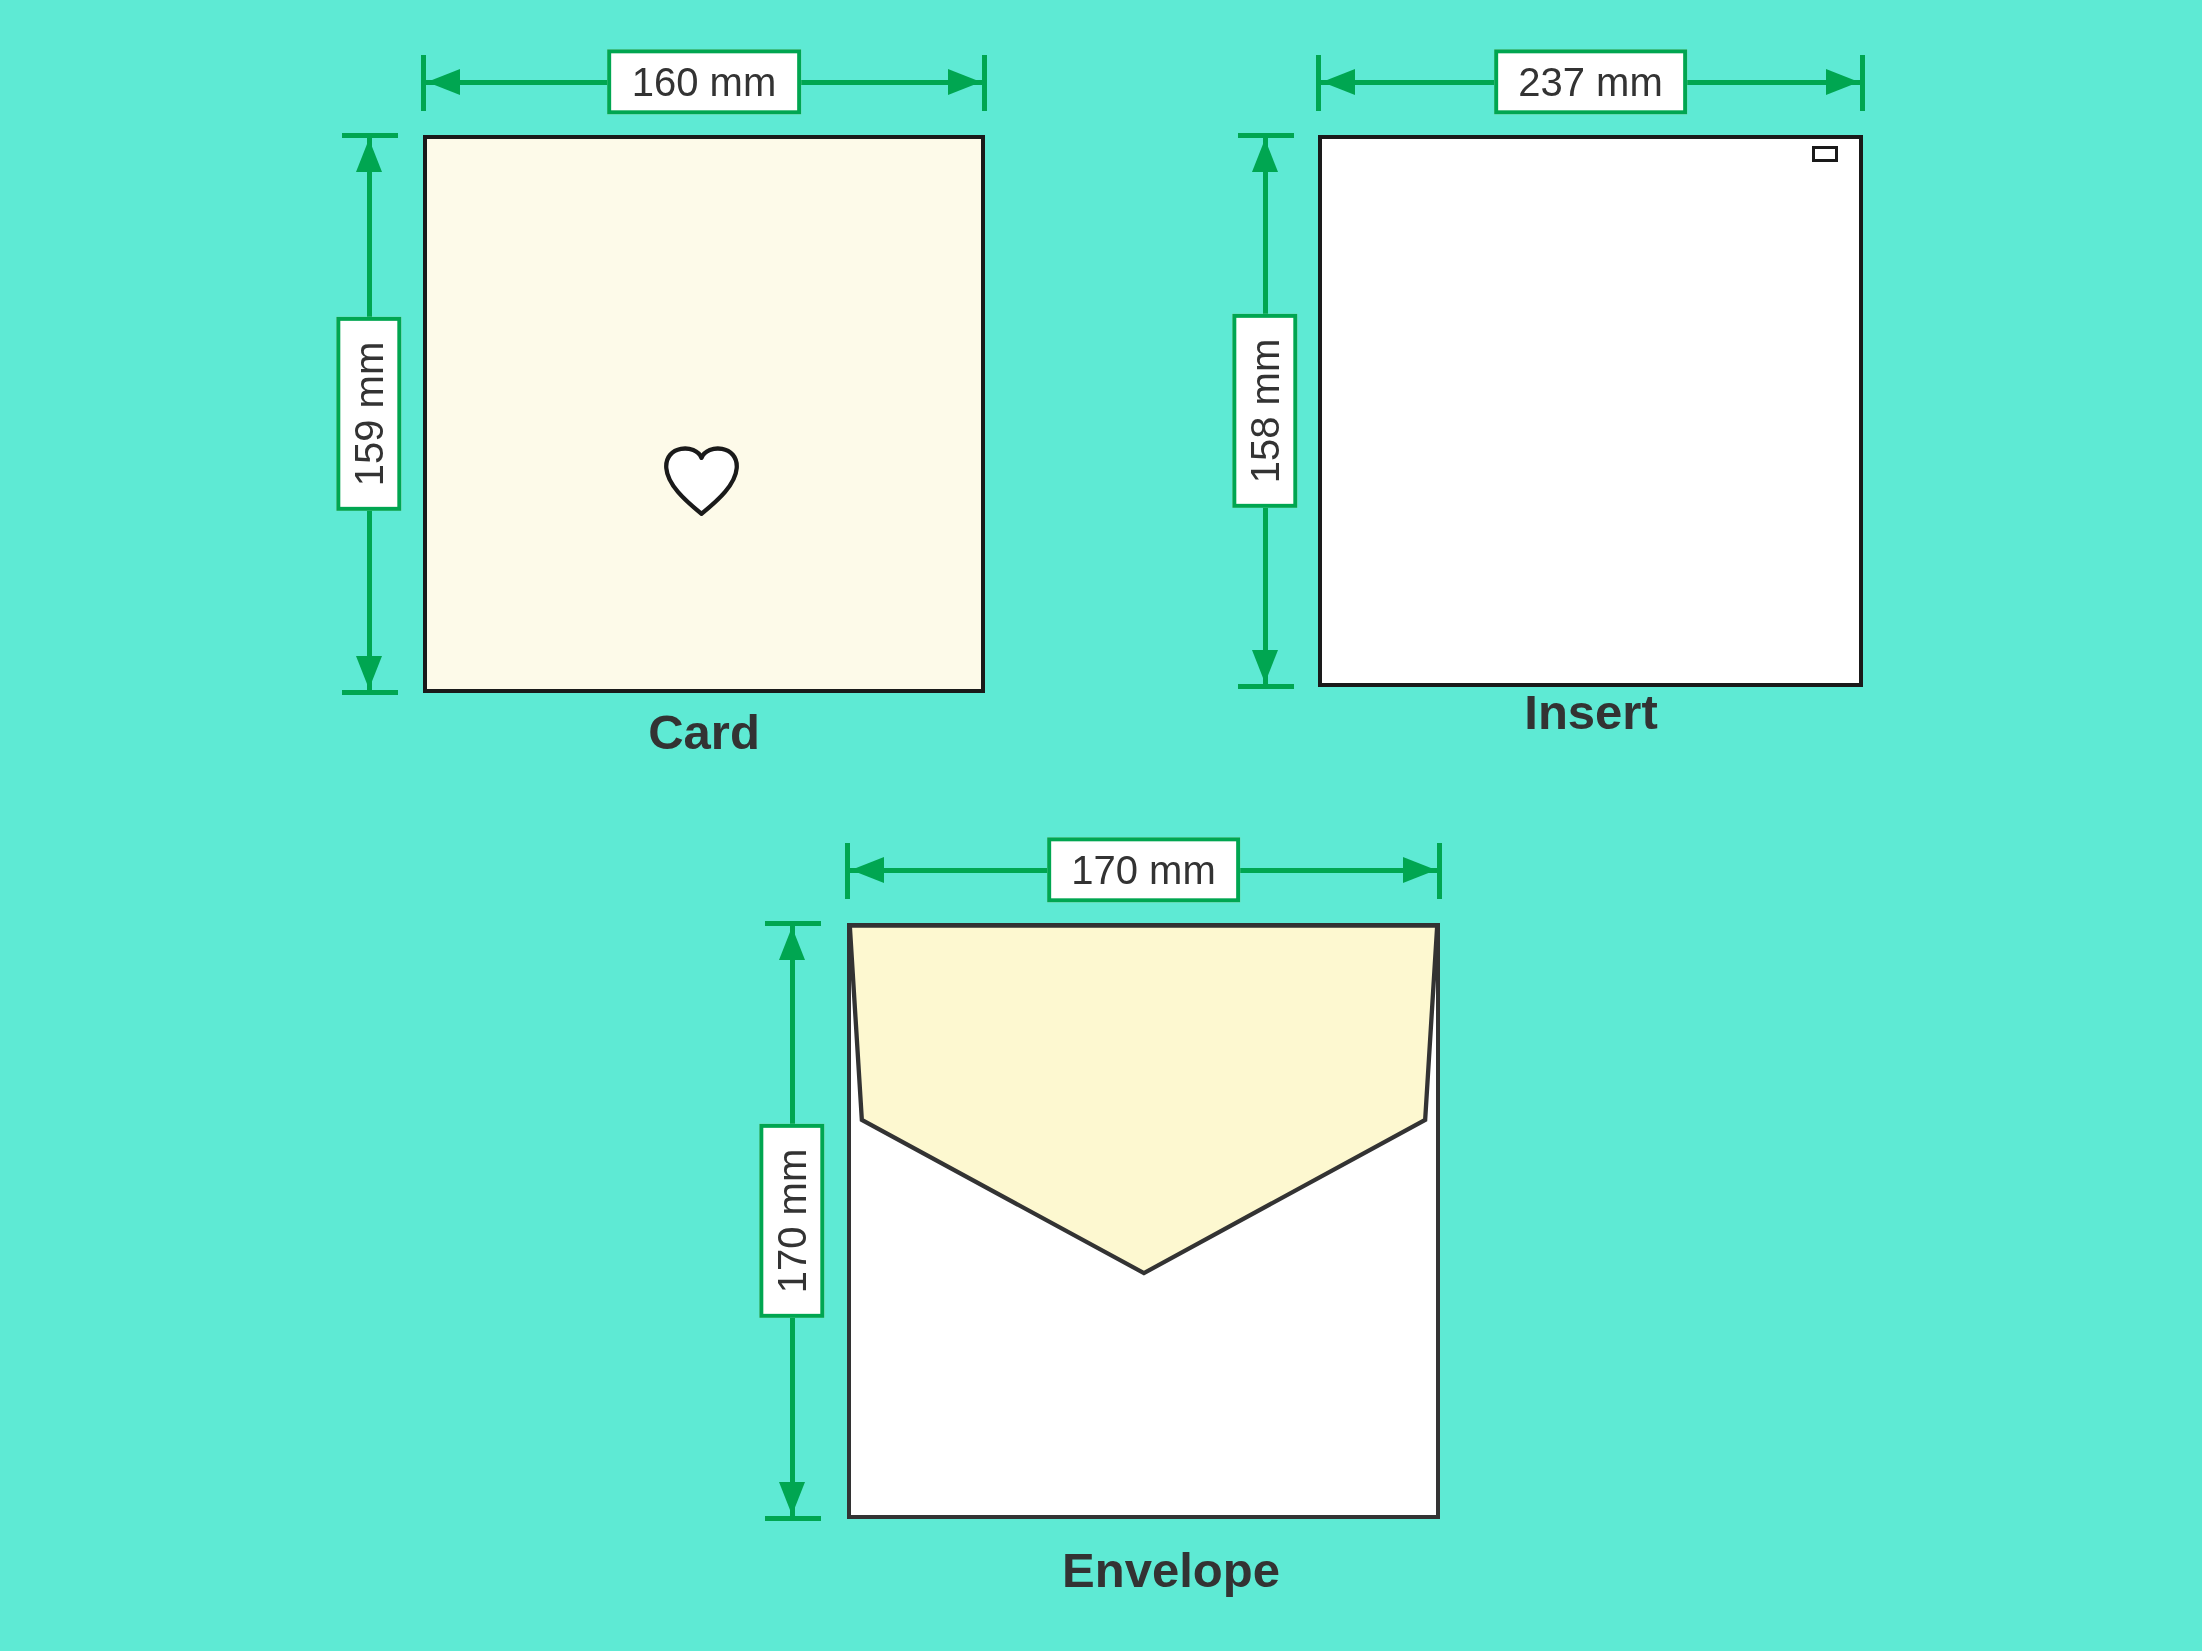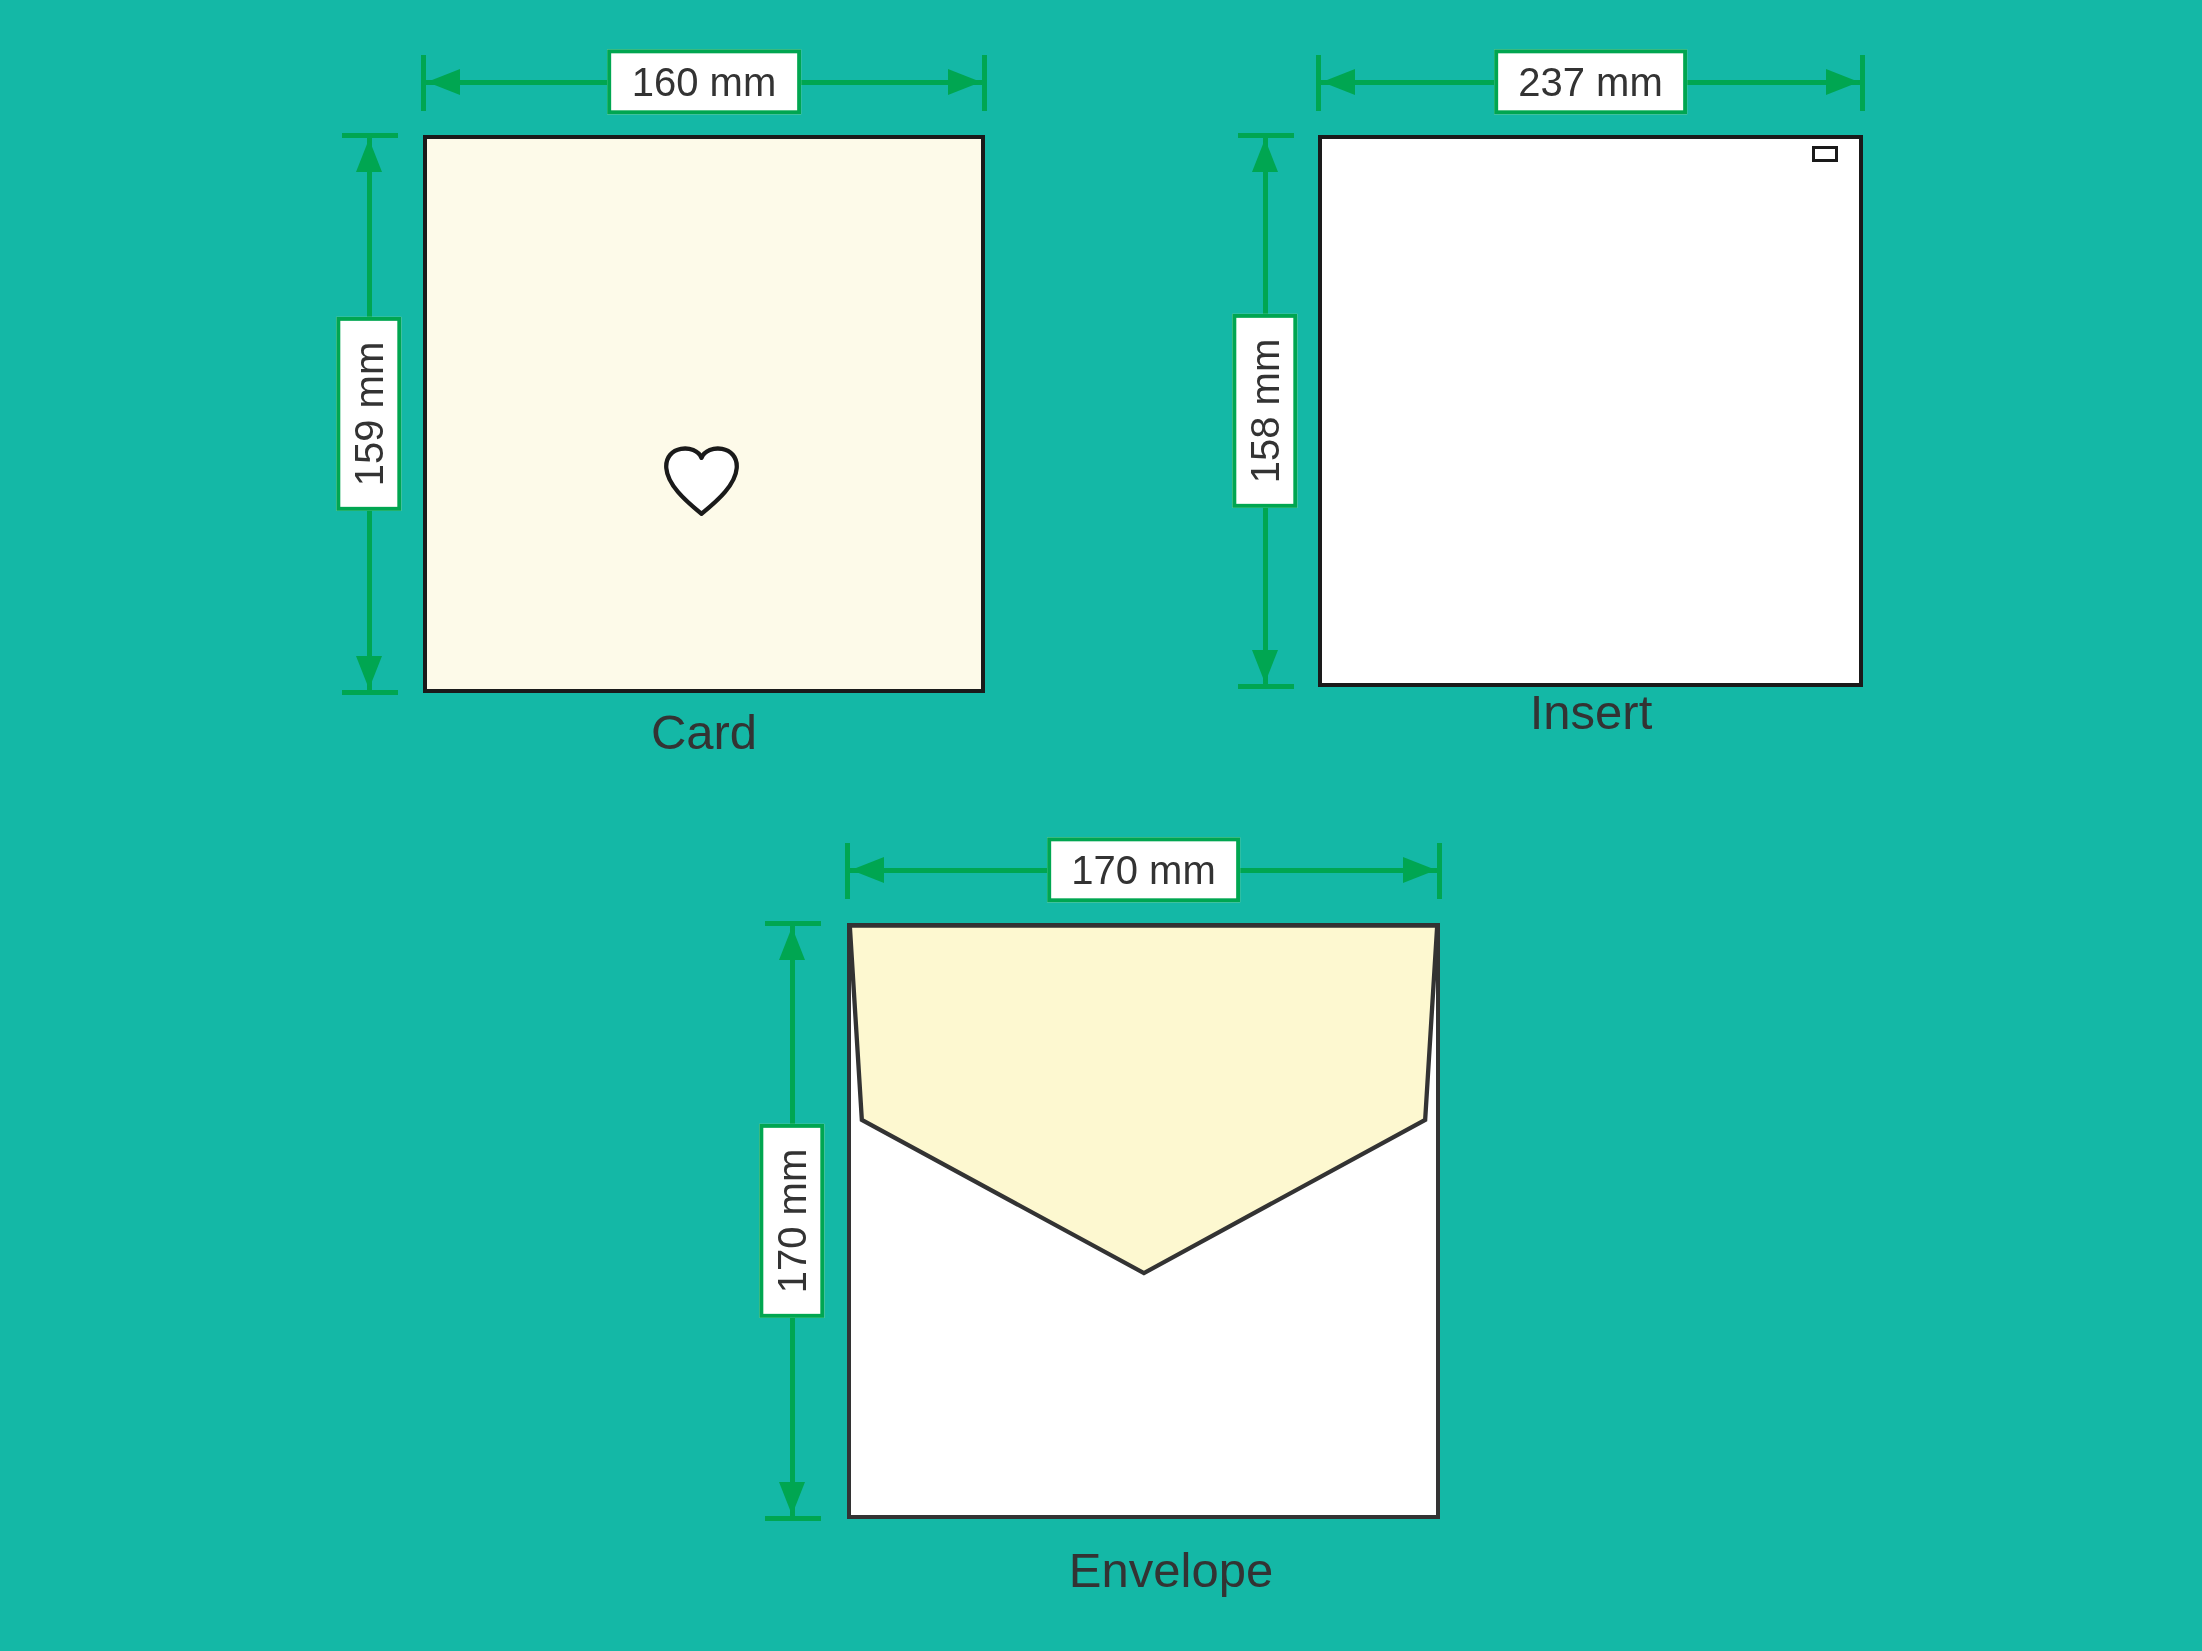--- a/index.html
+++ b/index.html
@@ -5,21 +5,21 @@
   :root{
     --green:#00A651;
     --outline:#1a1a1a;
     --env-outline:#333333;
     --text:#333333;
     --card-fill:#FDFAE9;
     --flap-fill:#FDF8D0;
   }
   html,body{margin:0;padding:0;background:#fff;}
   .canvas{
-    position:relative;width:2203px;height:1652px;background:#14b8a6;overflow:hidden;
+    position:relative;width:2203px;height:1652px;background:#5eead4;overflow:hidden;
     font-family:"Liberation Sans",sans-serif;
   }
   
   .sheet{position:absolute;box-sizing:border-box;border:4.3px solid var(--outline);}
   .card-sheet{left:423px;top:135px;width:562px;height:558px;background:var(--card-fill);}
   .insert-sheet{left:1318px;top:135px;width:545px;height:552px;background:#fff;}
   .env-body{left:847px;top:923px;width:593px;height:596px;background:#fff;border-color:var(--env-outline);}
   .insert-tab{position:absolute;left:1812px;top:146px;width:26px;height:16.3px;box-sizing:border-box;
     border:3.4px solid var(--outline);background:#fff;}
   .shape-svg{position:absolute;display:block;}
@@ -42,21 +42,21 @@
   .vdim .arrow-up{top:4.3px;border-bottom:33px solid var(--green);}
   .vdim .arrow-down{bottom:4.3px;border-top:33px solid var(--green);}
   .dim-label{
     position:absolute;background:#fff;border:4.3px solid var(--green);color:var(--text);
     font-size:40px;line-height:1.05;padding:7.7px 20.6px;white-space:nowrap;z-index:2;
   }
   .hdim .dim-label{left:50%;top:0;transform:translate(-50%,-50%);}
   .vdim .dim-label{left:0;top:50%;transform:translate(-50%,-50%) rotate(-90deg);}
   
   .caption{
-    position:absolute;transform:translateX(-50%);font-weight:normal;font-size:49px;
+    position:absolute;transform:translateX(-50%);font-weight:bold;font-size:49px;
     color:var(--text);white-space:nowrap;
   }
 </style>
 </head>
 <body>
 
 <div class="canvas">
 
   <div class="sheet card-sheet"></div>
   <svg class="shape-svg" style="left:660px;top:439px;" width="83" height="79" viewBox="0 0 96 92">

